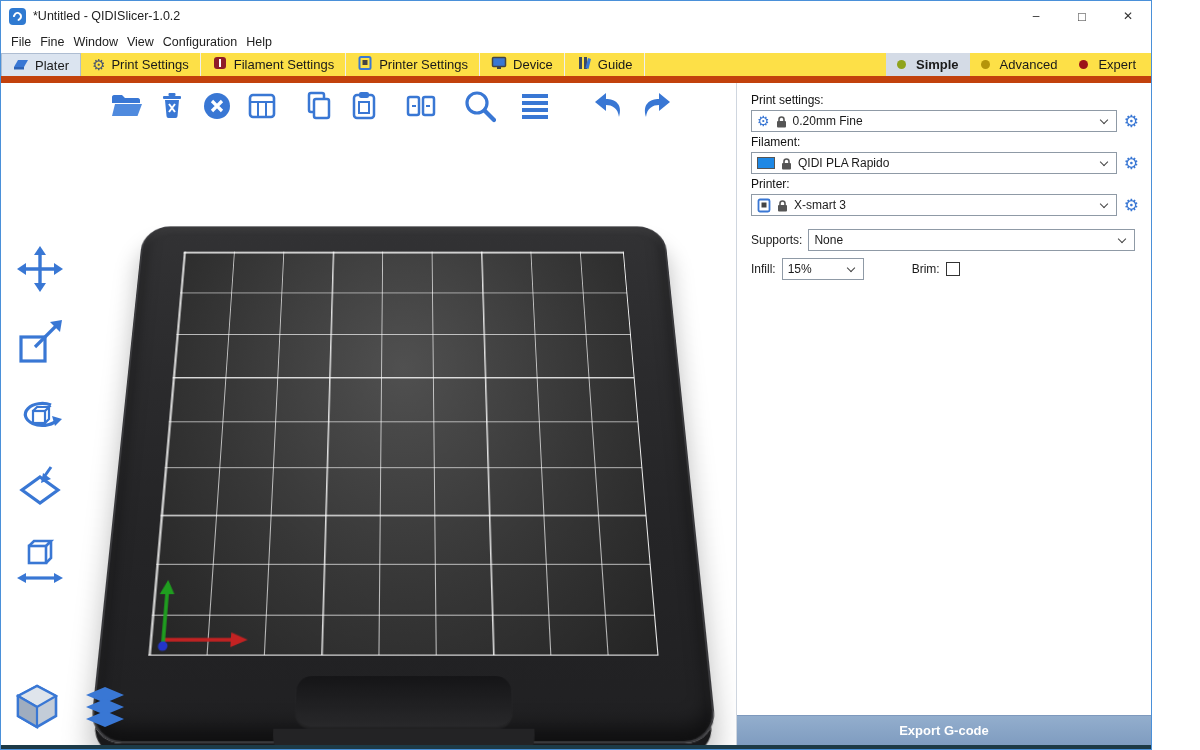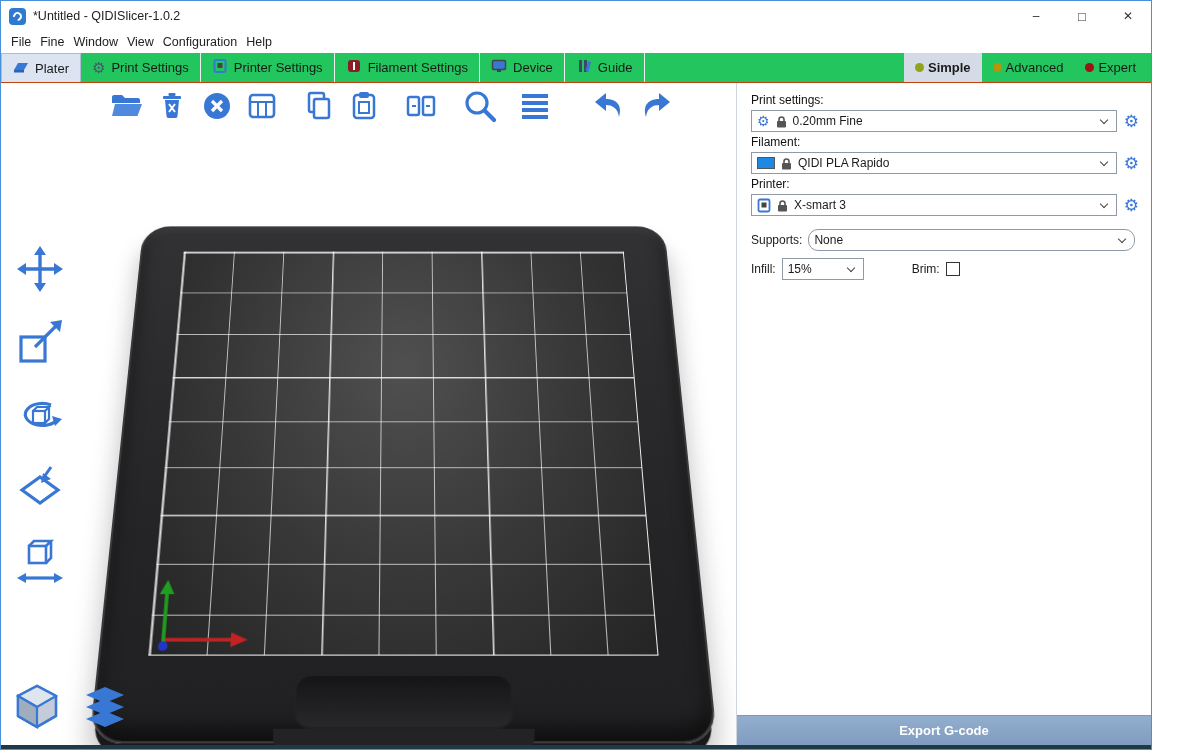--- a/index.html
+++ b/index.html
@@ -13,25 +13,25 @@
   .app-icon i { display:block; width:9px; height:9px; border:2px solid #fff; border-radius:50%; border-bottom-color:transparent; transform:rotate(40deg); }
   .title-text { margin-left:7px; font-size:12.5px; color:#222; }
   .win-controls { margin-left:auto; display:flex; height:100%; }
   .win-btn { width:46px; height:100%; display:flex; align-items:center; justify-content:center; font-size:12px; color:#333; }
   .win-btn.max { font-size:13px; }
 
   
   .menubar { height:22px; display:flex; align-items:center; gap:9px; padding-left:10px; font-size:12.5px; color:#222; flex:0 0 auto; }
 
   
-  .tabbar { height:30px; display:flex; align-items:stretch; border-bottom:1px solid #c2410c; background:#22c55e; flex:0 0 auto; }
+  .tabbar { height:30px; display:flex; align-items:stretch; border-bottom:7px solid #c2410c; background:#fde047; flex:0 0 auto; }
   .tab { display:flex; align-items:center; gap:6px; padding:0 11px; font-size:13px; border-right:1px solid #efefef; }
   .tab.active { background:#dbe4f0; border:1px solid #aebdd2; border-bottom:none; }
   .modes { margin-left:auto; display:flex; align-items:stretch; padding-right:4px; }
-  .mode { display:flex; align-items:center; gap:4px; padding:0 11px; font-size:13px; }
+  .mode { display:flex; align-items:center; gap:10px; padding:0 11px; font-size:13px; }
   .mode.active { background:#d4dbe6; font-weight:bold; }
   .dot { width:9px; height:9px; border-radius:50%; display:inline-block; }
   .gear-glyph { color:#4a566e; font-size:15px; line-height:1; }
 
   
   .content { display:flex; height:662px; flex:0 0 auto; position:relative; }
   .viewport { position:relative; flex:1; background:#fff; overflow:hidden; }
   .window-bottom { height:6px; background:#1d3a46; flex:1; }
 
   
@@ -74,21 +74,21 @@
   .sidebar { width:415px; position:relative; background:#fff; border-left:1px solid #cfd6df; padding:7px 12px 0 14px; font-size:12px; }
   .side-label { margin:3px 0 3px; color:#111; }
   .combo-row { display:flex; align-items:center; gap:7px; margin-bottom:3px; }
   .combo { flex:1; display:flex; align-items:center; gap:6px; height:22px; border:1px solid #8f9aa6; background:#fff; padding:0 5px; }
   .combo .chev-box { margin-left:auto; width:14px; display:flex; justify-content:center; }
   .chev { width:6px; height:6px; border-right:1.5px solid #444; border-bottom:1.5px solid #444; transform:rotate(45deg); margin-top:-2px; }
   .combo-gear { color:#3977d4; font-size:17px; line-height:1; }
   .mini-gear { color:#3977d4; font-size:14px; line-height:1; }
   .swatch { width:18px; height:12px; border:1px solid #555; }
   .inline-row { display:flex; align-items:center; gap:6px; margin-top:13px; }
-  .inline-row .combo { flex:1; margin-right:4px;border-radius:10px; }
+  .inline-row .combo { flex:1; margin-right:4px; }
   .infill-row { display:flex; align-items:center; gap:6px; margin-top:7px; }
   .combo.small { flex:0 0 82px; }
   .brim-label { margin-left:42px; }
   .checkbox { width:14px; height:14px; border:1px solid #333; background:#fff; display:inline-block; }
   .export-btn { position:absolute; left:0; right:0; bottom:0; height:30px; border:none;
     background:linear-gradient(#93aecd,#7f9cc0); border-top:1px solid #7e99bd;
     color:#fff; font-weight:bold; font-size:13px; font-family:"Liberation Sans",sans-serif;margin-top:36px; }
 </style>
 </head>
 <body>
@@ -126,34 +126,34 @@
       </span>
       <span>Plater</span>
     </div>
     <div class="tab">
       <span class="gear-glyph">⚙</span>
       <span>Print Settings</span>
     </div>
     <div class="tab">
       <span>
         <svg width="16" height="16">
+            <rect x="2" y="2" width="12" height="12" rx="3" fill="#8e1c28"></rect>
+            <path d="M8 4 v8" stroke="#fff" stroke-width="2"></path>
+          </svg>
+      </span>
+      <span>Filament Settings</span>
+    </div>
+    <div class="tab">
+      <span>
+        <svg width="16" height="16">
             <rect x="2.5" y="2" width="11" height="12" rx="1.5" fill="none" stroke="#3977d4" stroke-width="2"></rect>
             <rect x="5.5" y="5" width="5" height="5" fill="#444"></rect>
           </svg>
       </span>
       <span>Printer Settings</span>
-    </div>
-    <div class="tab">
-      <span>
-        <svg width="16" height="16">
-            <rect x="2" y="2" width="12" height="12" rx="3" fill="#8e1c28"></rect>
-            <path d="M8 4 v8" stroke="#fff" stroke-width="2"></path>
-          </svg>
-      </span>
-      <span>Filament Settings</span>
     </div>
     <div class="tab">
       <span>
         <svg width="16" height="16">
             <rect x="1.5" y="2.5" width="13" height="9" rx="1" fill="#3977d4" stroke="#444" stroke-width="1.5"></rect>
             <rect x="6" y="12" width="4" height="2" fill="#444"></rect>
           </svg>
       </span>
       <span>Device</span>
     </div>

